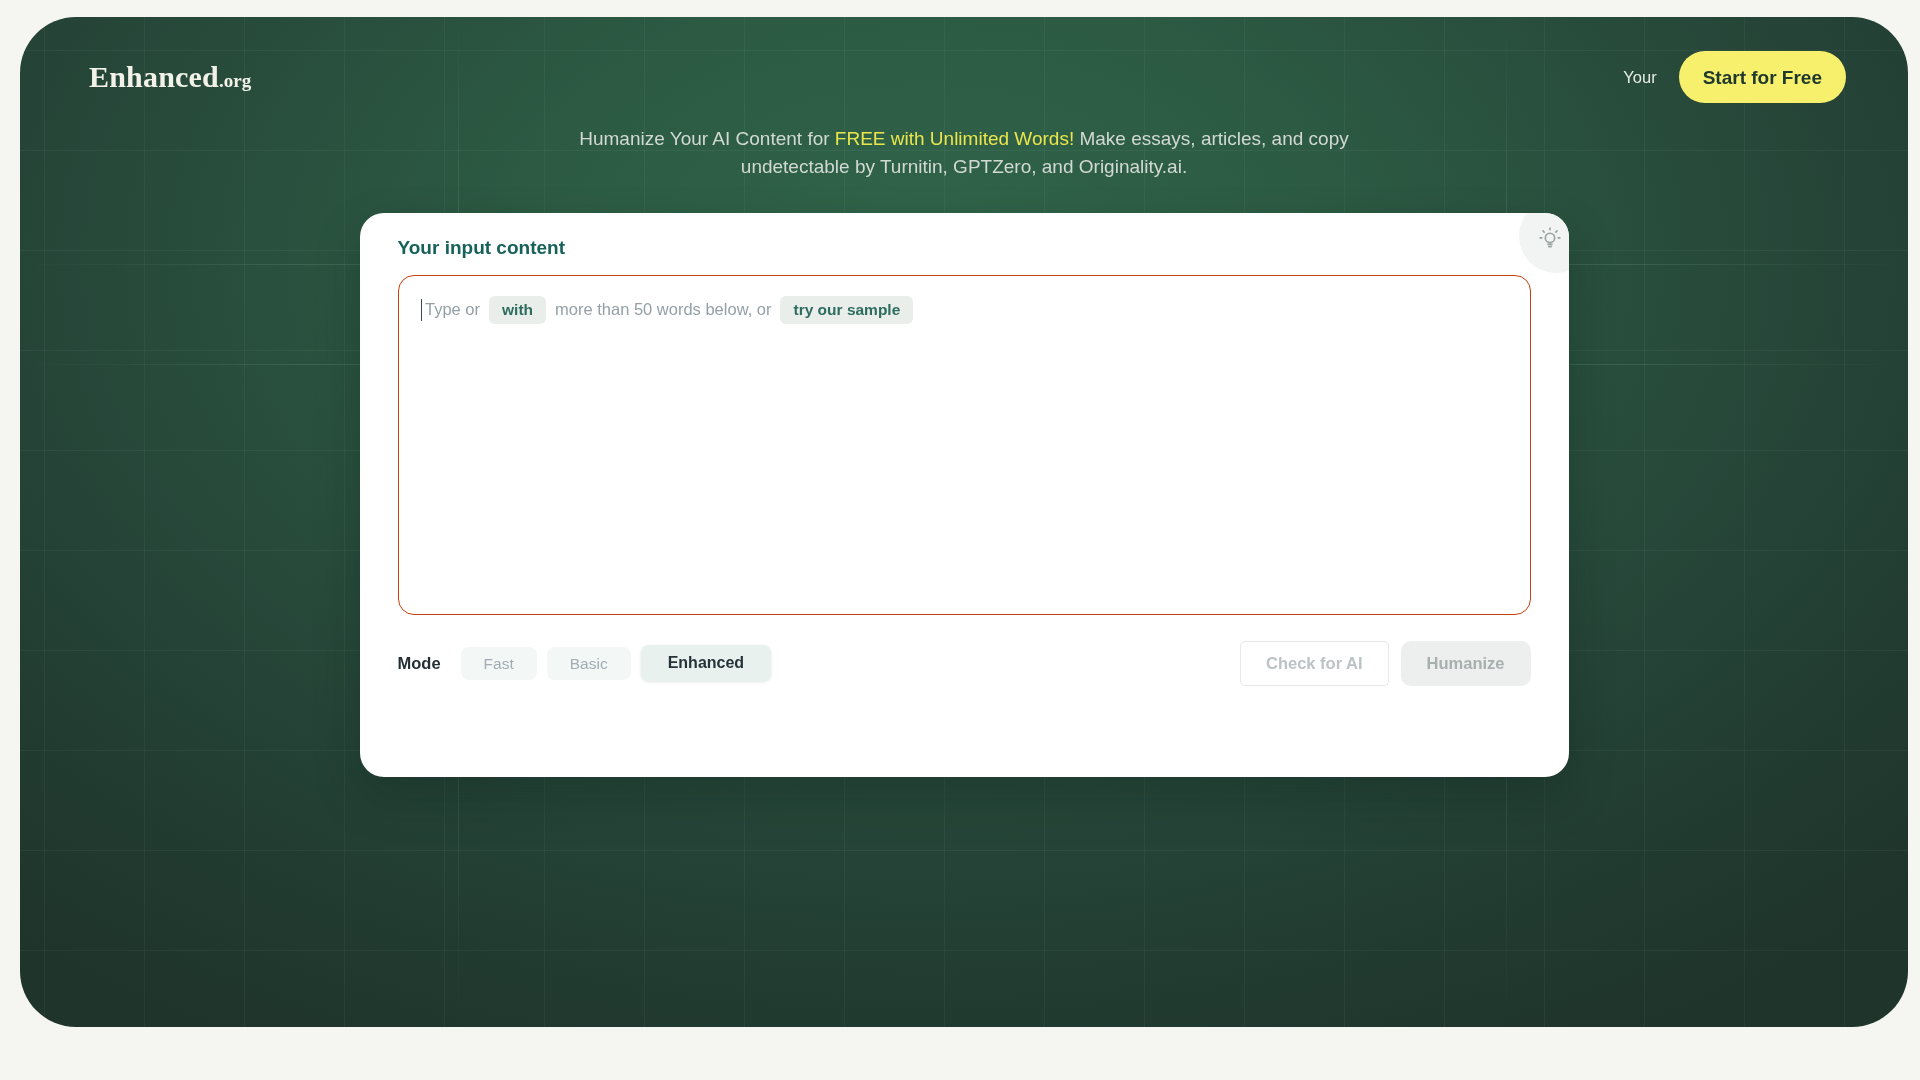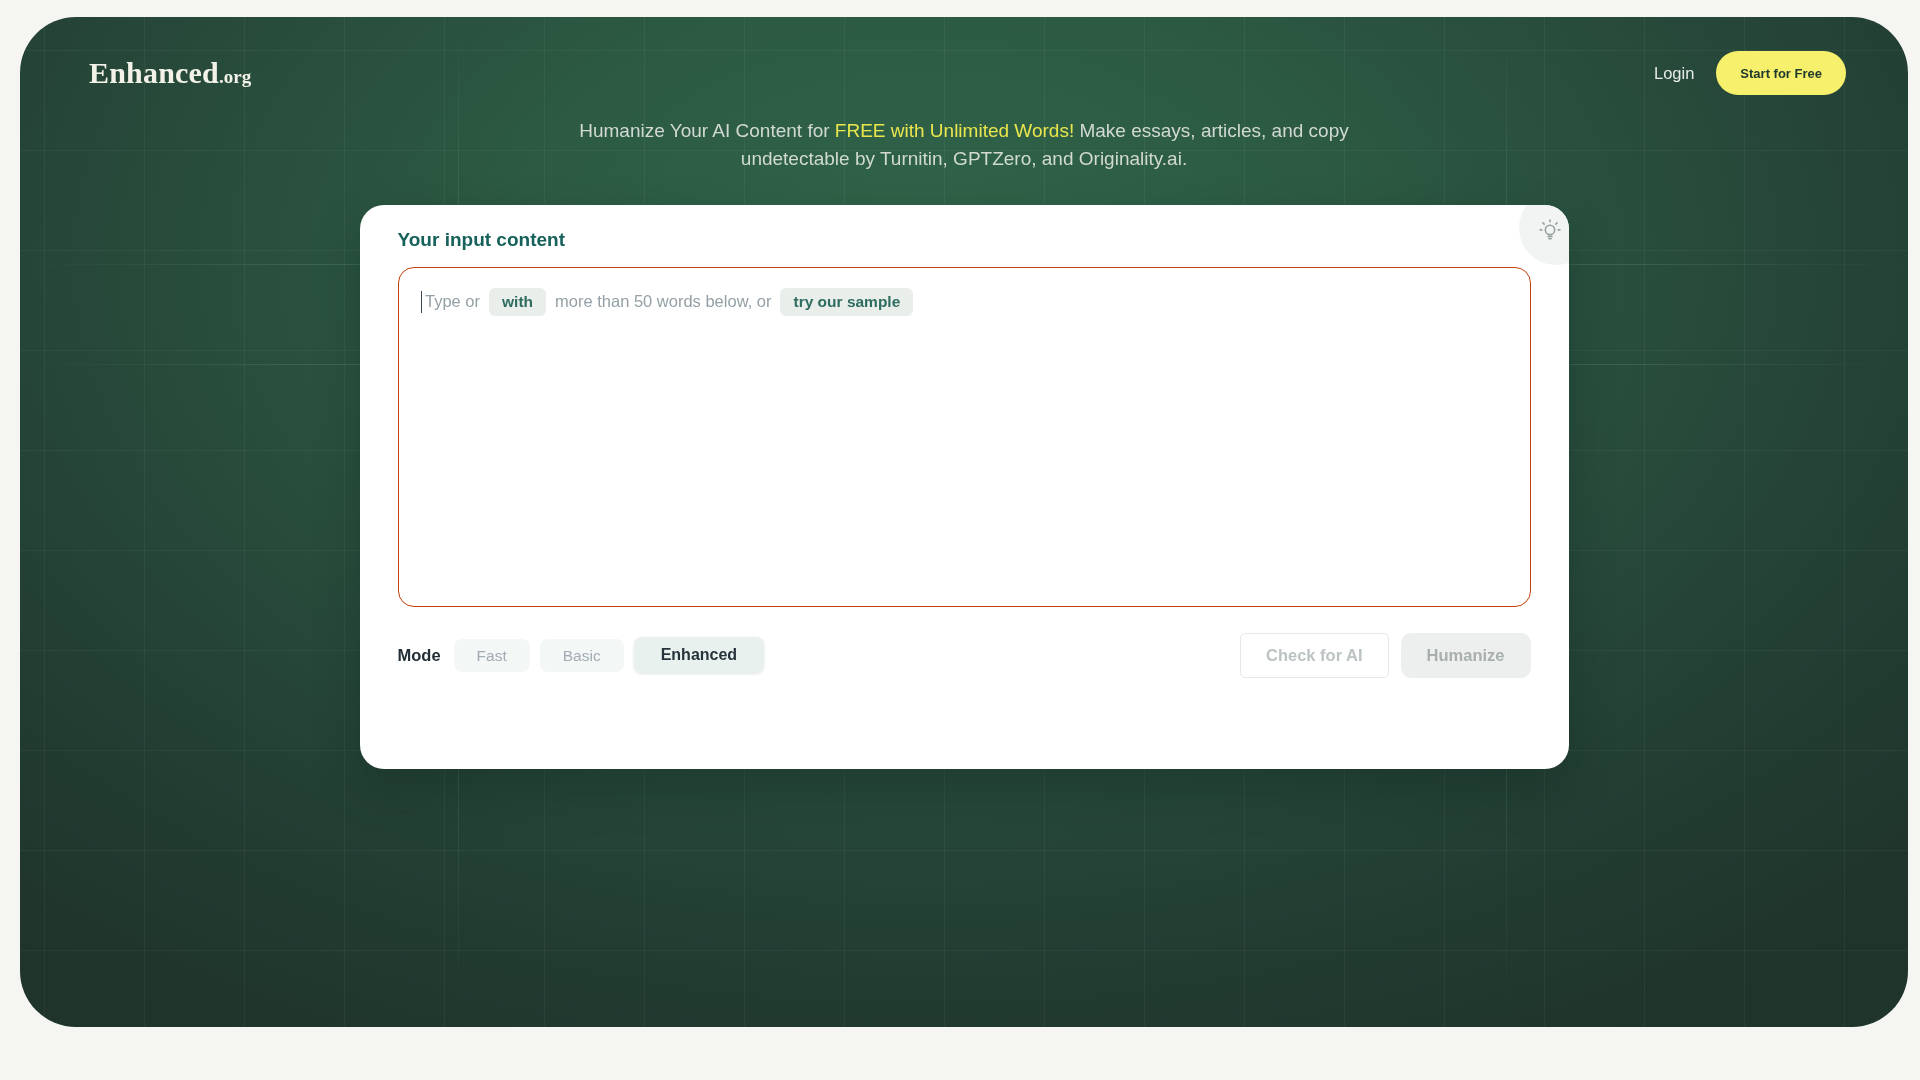--- a/index.html
+++ b/index.html
@@ -48,22 +48,22 @@
     display:flex;align-items:center;justify-content:space-between;
     padding:34px 62px 0 69px;
   }
   .logo{font-family:"Liberation Serif", serif;color:#F2F2E8;font-weight:700;line-height:1;cursor:pointer;}
   .logo .name{font-size:30px;letter-spacing:.2px;}
   .logo .tld{font-size:19px;}
   .nav-right{display:flex;align-items:center;gap:22px;}
   .login{color:#E6EBE7;font-size:16.5px;cursor:pointer;text-decoration:none;}
   .cta-btn{
     background:var(--accent-yellow);color:#20392F;border:none;cursor:pointer;
-    font-family:inherit;font-size:13px;font-weight:700;
-    padding:9px 24px;border-radius:999px;line-height:1;height:44px;
+    font-family:inherit;font-size:19px;font-weight:700;
+    padding:9px 24px;border-radius:999px;line-height:1;height:52px;
   }
   
   .h1{
     position:relative;z-index:2;
     margin-top:64px;text-align:center;
     font-family:"Liberation Serif", serif;font-weight:700;
     font-size:64px;line-height:82px;letter-spacing:-.5px;
     color:var(--heading-cream);
   }
   .subtitle{
@@ -96,21 +96,21 @@
   .caret{width:1.5px;height:22px;background:#3c4853;margin-right:-6px;}
   .ph-text{color:#94A0A6;font-size:16.5px;white-space:nowrap;}
   .chip{
     background:var(--chip-bg);color:var(--chip-text);border:none;cursor:pointer;
     font-family:inherit;font-size:15.5px;font-weight:600;
     padding:6px 13px;border-radius:6px;line-height:1;white-space:nowrap;
   }
   
   .card-footer{margin-top:26px;display:flex;align-items:center;justify-content:space-between;}
   .modes{display:flex;align-items:center;gap:10px;}
-  .mode-label{font-size:16.5px;font-weight:700;color:#222E36;margin-right:3px;}
+  .mode-label{font-size:16.5px;font-weight:700;color:#222E36;margin-right:10px;}
   .mode-btn{
     background:#F3F7F5;color:#A2ACB4;border:none;cursor:pointer;
     font-family:inherit;font-size:15.5px;font-weight:500;
     padding:9px 23px;border-radius:8px;line-height:1;
   }
   .mode-btn.active{
     background:#E9F1EF;color:#26333B;font-weight:600;font-size:16px;
     padding:10px 27px;box-shadow:0 1px 3px rgba(16,24,40,.12);
   }
   .actions{display:flex;align-items:center;gap:12px;}
@@ -136,21 +136,21 @@
   <div class="cross-line v" style="left:1486px;"></div>
   <div class="cross-line h" style="top:347px;"></div>
   <div class="plus" style="left:424px;top:233px;"></div>
   <div class="plus" style="left:1472px;top:333px;"></div>
 
   <header class="header">
     <div class="logo">
       <span class="name">Enhanced</span><span class="tld">.org</span>
     </div>
     <div class="nav-right">
-      <a class="login" href="#">Login</a>
+      <a class="login" href="#">Your</a>
       <button class="cta-btn">Start for Free</button>
     </div>
   </header>
 
 
   <p class="subtitle">
     <span>Humanize Your AI Content for</span>
     <span class="hl">FREE with Unlimited Words!</span>
     <span>Make essays, articles, and copy undetectable by Turnitin, GPTZero, and Originality.ai.</span>
   </p>

